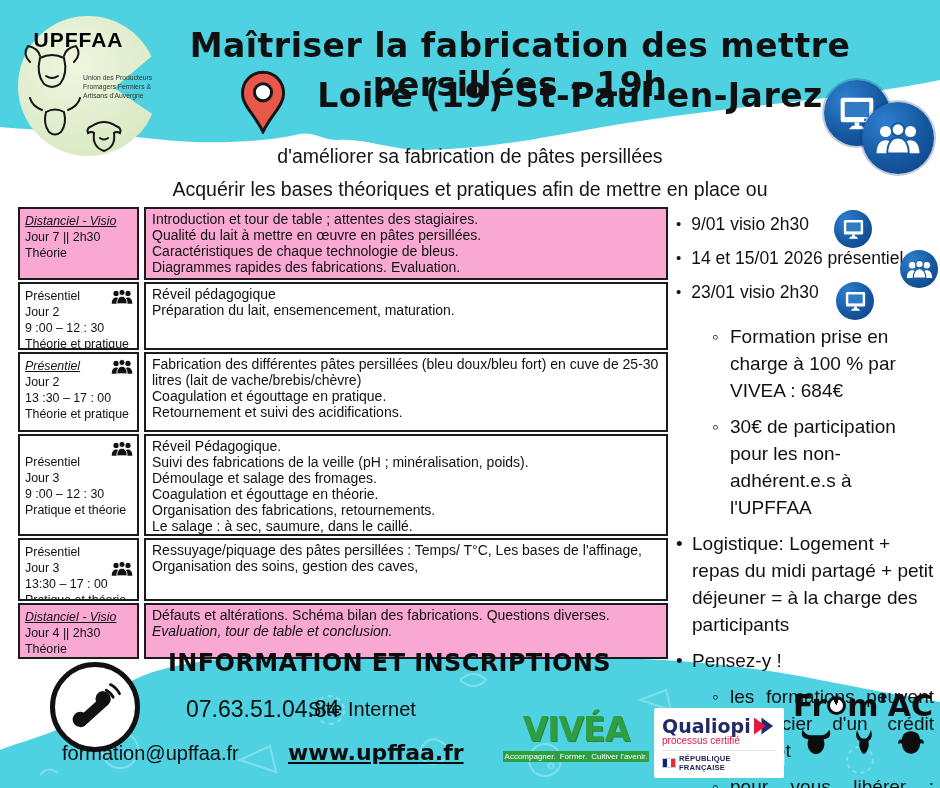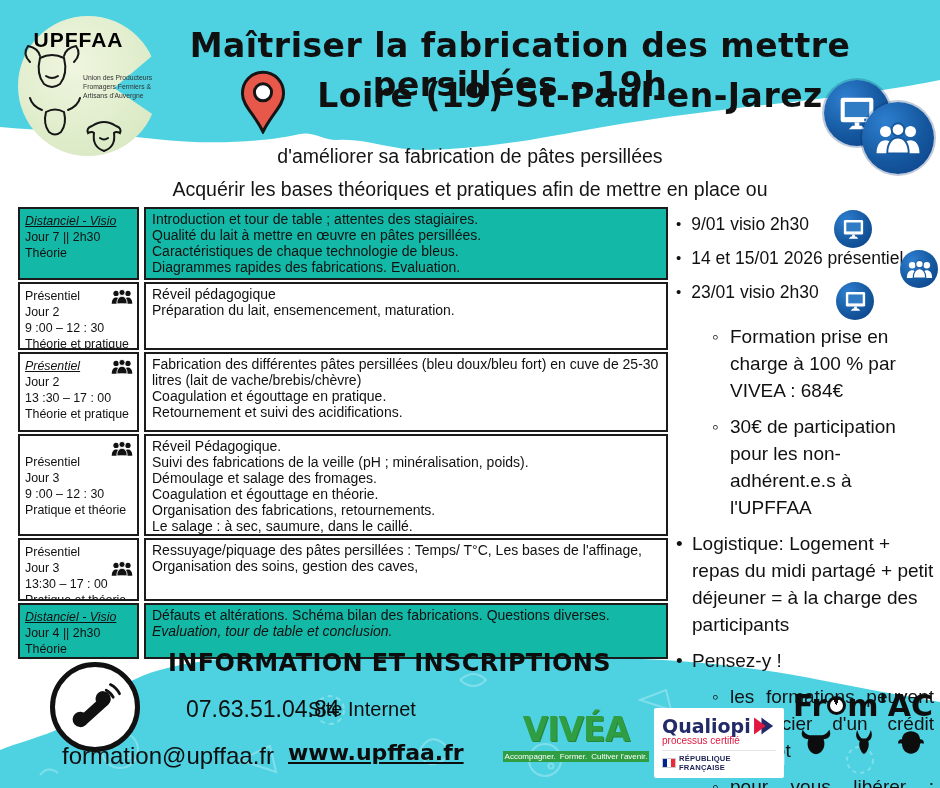--- a/index.html
+++ b/index.html
@@ -25,21 +25,21 @@
 
   
   .blue-circle{position:absolute;border-radius:50%;background:radial-gradient(circle at 32% 28%, #2e7fd0 0%, #15589f 55%, #0b3f86 100%);box-shadow:0 0 0 2px rgba(8,45,100,.25);display:flex;align-items:center;justify-content:center;}
   #icon-computer-top{top:80px;left:824px;width:66px;height:66px;z-index:3;}
   #icon-group-top{top:102px;left:862px;width:72px;height:72px;z-index:4;}
 
   
   #schedule{position:absolute;top:207px;left:18px;width:650px;z-index:2;}
   .trow{display:flex;gap:5px;margin-bottom:2px;}
   .cell{border:2px solid #1b1b1b;background:#fff;box-sizing:border-box;overflow:hidden;color:#111;}
-  .cell.blue{background:#14b8a6;}
+  .cell.blue{background:#f9a8d4;}
   .lc{width:121px;flex:0 0 121px;padding:4px 4px 2px 5px;font-size:12.4px;line-height:1.3;position:relative;}
   .rc{flex:1;padding:2px 6px;font-size:14px;line-height:1.15;white-space:pre-line;}
   .rc .it{font-style:italic;}
   .mode-ui{font-style:italic;text-decoration:underline;}
   .ppl-icon{position:absolute;right:4px;width:22px;height:15px;}
   .r2i,.r3i,.r4i{top:5px;} .r5i{top:21px;}
   .h73{height:73px;} .h68{height:68px;} .h80{height:80px;} .h102{height:102px;} .h63{height:63px;} .h56{height:56px;}
 
   
   #sidebar{position:absolute;top:214px;left:674px;width:260px;z-index:2;color:#111;}
@@ -52,21 +52,21 @@
   .note.l2{padding-left:56px;}
   .note.l1::before{content:"•";position:absolute;left:2px;top:0;}
   .note.l2::before{content:"◦";position:absolute;left:38px;top:0;}
   .note.just{text-align:justify;}
 
   
   #footer-content{position:absolute;left:0;top:648px;width:940px;height:140px;z-index:3;color:#0d0d0d;}
   #phone-badge{position:absolute;top:14px;left:50px;width:80px;height:80px;background:#fff;border:5px solid #111;border-radius:50%;display:flex;align-items:center;justify-content:center;}
   #info-title{position:absolute;top:1px;left:168px;font-size:24px;font-weight:800;letter-spacing:.4px;font-family:"DejaVu Sans","Liberation Sans",sans-serif;}
   #phone-number{position:absolute;top:48px;left:186px;font-size:23px;}
-  #email{position:absolute;top:94px;left:62px;font-size:24px;}
+  #email{position:absolute;top:94px;left:62px;font-size:20px;}
   #site-label{position:absolute;top:50px;left:308px;font-size:20px;}
   #site-url{position:absolute;top:92px;left:288px;font-size:22px;font-weight:800;text-decoration:underline;font-family:"DejaVu Sans","Liberation Sans",sans-serif;color:#0d0d0d;}
 
   #vivea{position:absolute;top:62px;left:512px;width:128px;text-align:center;}
   #vivea .vname{font-family:"DejaVu Sans","Liberation Sans",sans-serif;font-weight:800;font-size:33px;letter-spacing:-1px;color:#2f9e43;text-shadow:1px 1px 0 #28843a;}
   #vivea .vtags{display:flex;gap:0;justify-content:center;margin-top:2px;}
   #vivea .vtags span{background:#2f9e43;color:#fff;font-size:8px;padding:1px 2px;white-space:nowrap;}
 
   #qualiopi{position:absolute;top:60px;left:654px;width:130px;background:#fff;border-radius:2px;padding:7px 8px 6px 8px;box-sizing:border-box;}
   #qualiopi .qrow{display:flex;align-items:center;gap:2px;}

